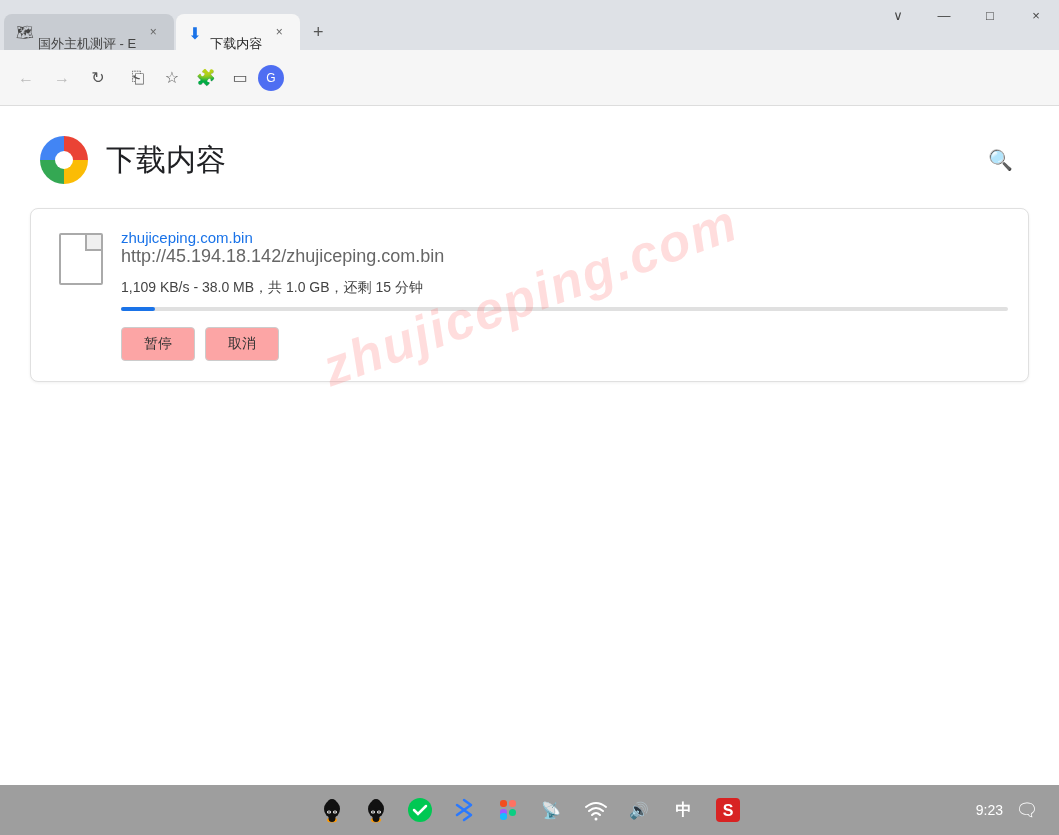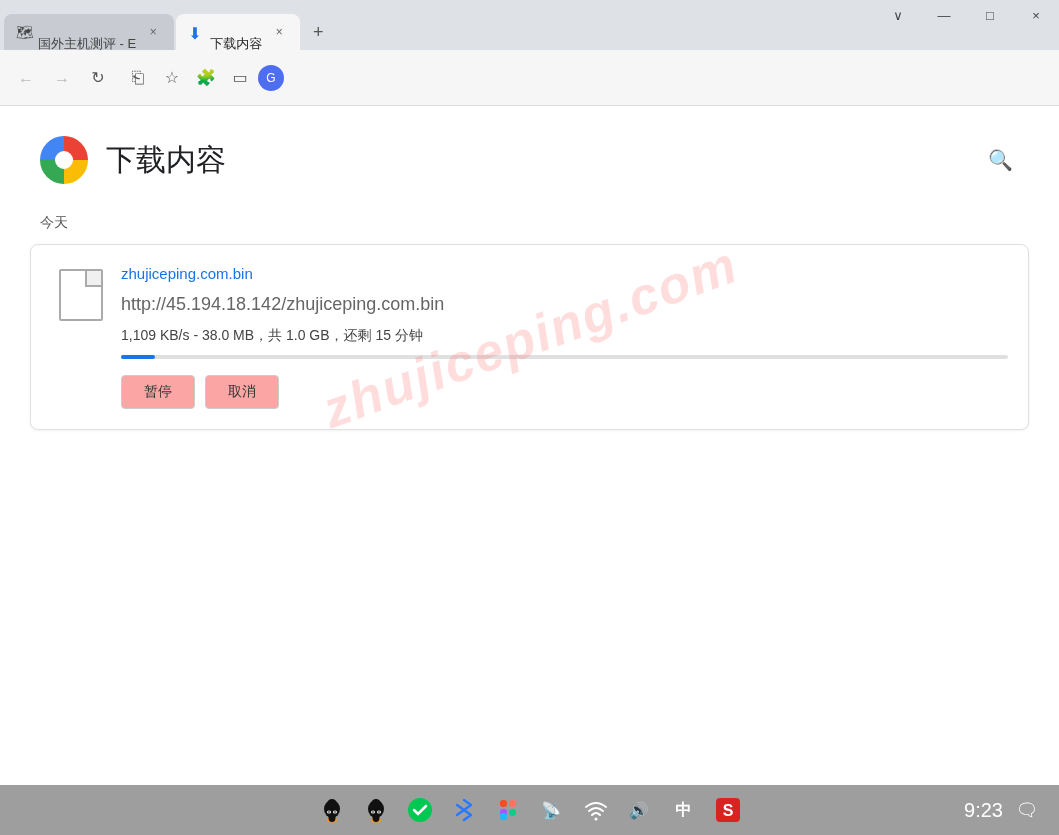--- a/index.html
+++ b/index.html
@@ -327,21 +327,21 @@
       padding-left: 10px;
     }
 
     .download-filename {
       color: #1a73e8;
       font-size: 15px;
       font-weight: 500;
       cursor: pointer;
       text-decoration: none;
       display: block;
-      margin-bottom: 12px;
+      margin-bottom: 0;
     }
 
     .download-url {
       font-size: 18px;
       color: #666;
       margin-bottom: 12px;
     }
 
     .download-speed {
       font-size: 14px;
@@ -426,21 +426,21 @@
       position: absolute;
       right: 16px;
       display: flex;
       align-items: center;
       gap: 8px;
       color: #fff;
       font-size: 14px;
     }
 
     .time-display {
-      font-size: 20px;
+      font-size: 14px;
       color: #fff;
       font-weight: 500;
     }
 
     .download-icon-tab {
       color: #1a73e8;
       font-size: 16px;
     }
   </style>
 </head>
@@ -488,21 +488,20 @@
 <div class="page-content">
 
   <div class="page-header">
     <div class="page-header-left">
       <div class="chrome-big-icon"></div>
       <h1 class="page-title">下载内容</h1>
     </div>
     <div class="search-btn">🔍</div>
   </div>
 
-  <div class="section-label">今天</div>
 
   <div style="position:relative;">
 
     <div class="watermark">zhujiceping.com</div>
 
     <div class="download-card">
       <div class="file-icon-wrap">
         <div class="file-icon"></div>
       </div>
       <div class="download-info">

